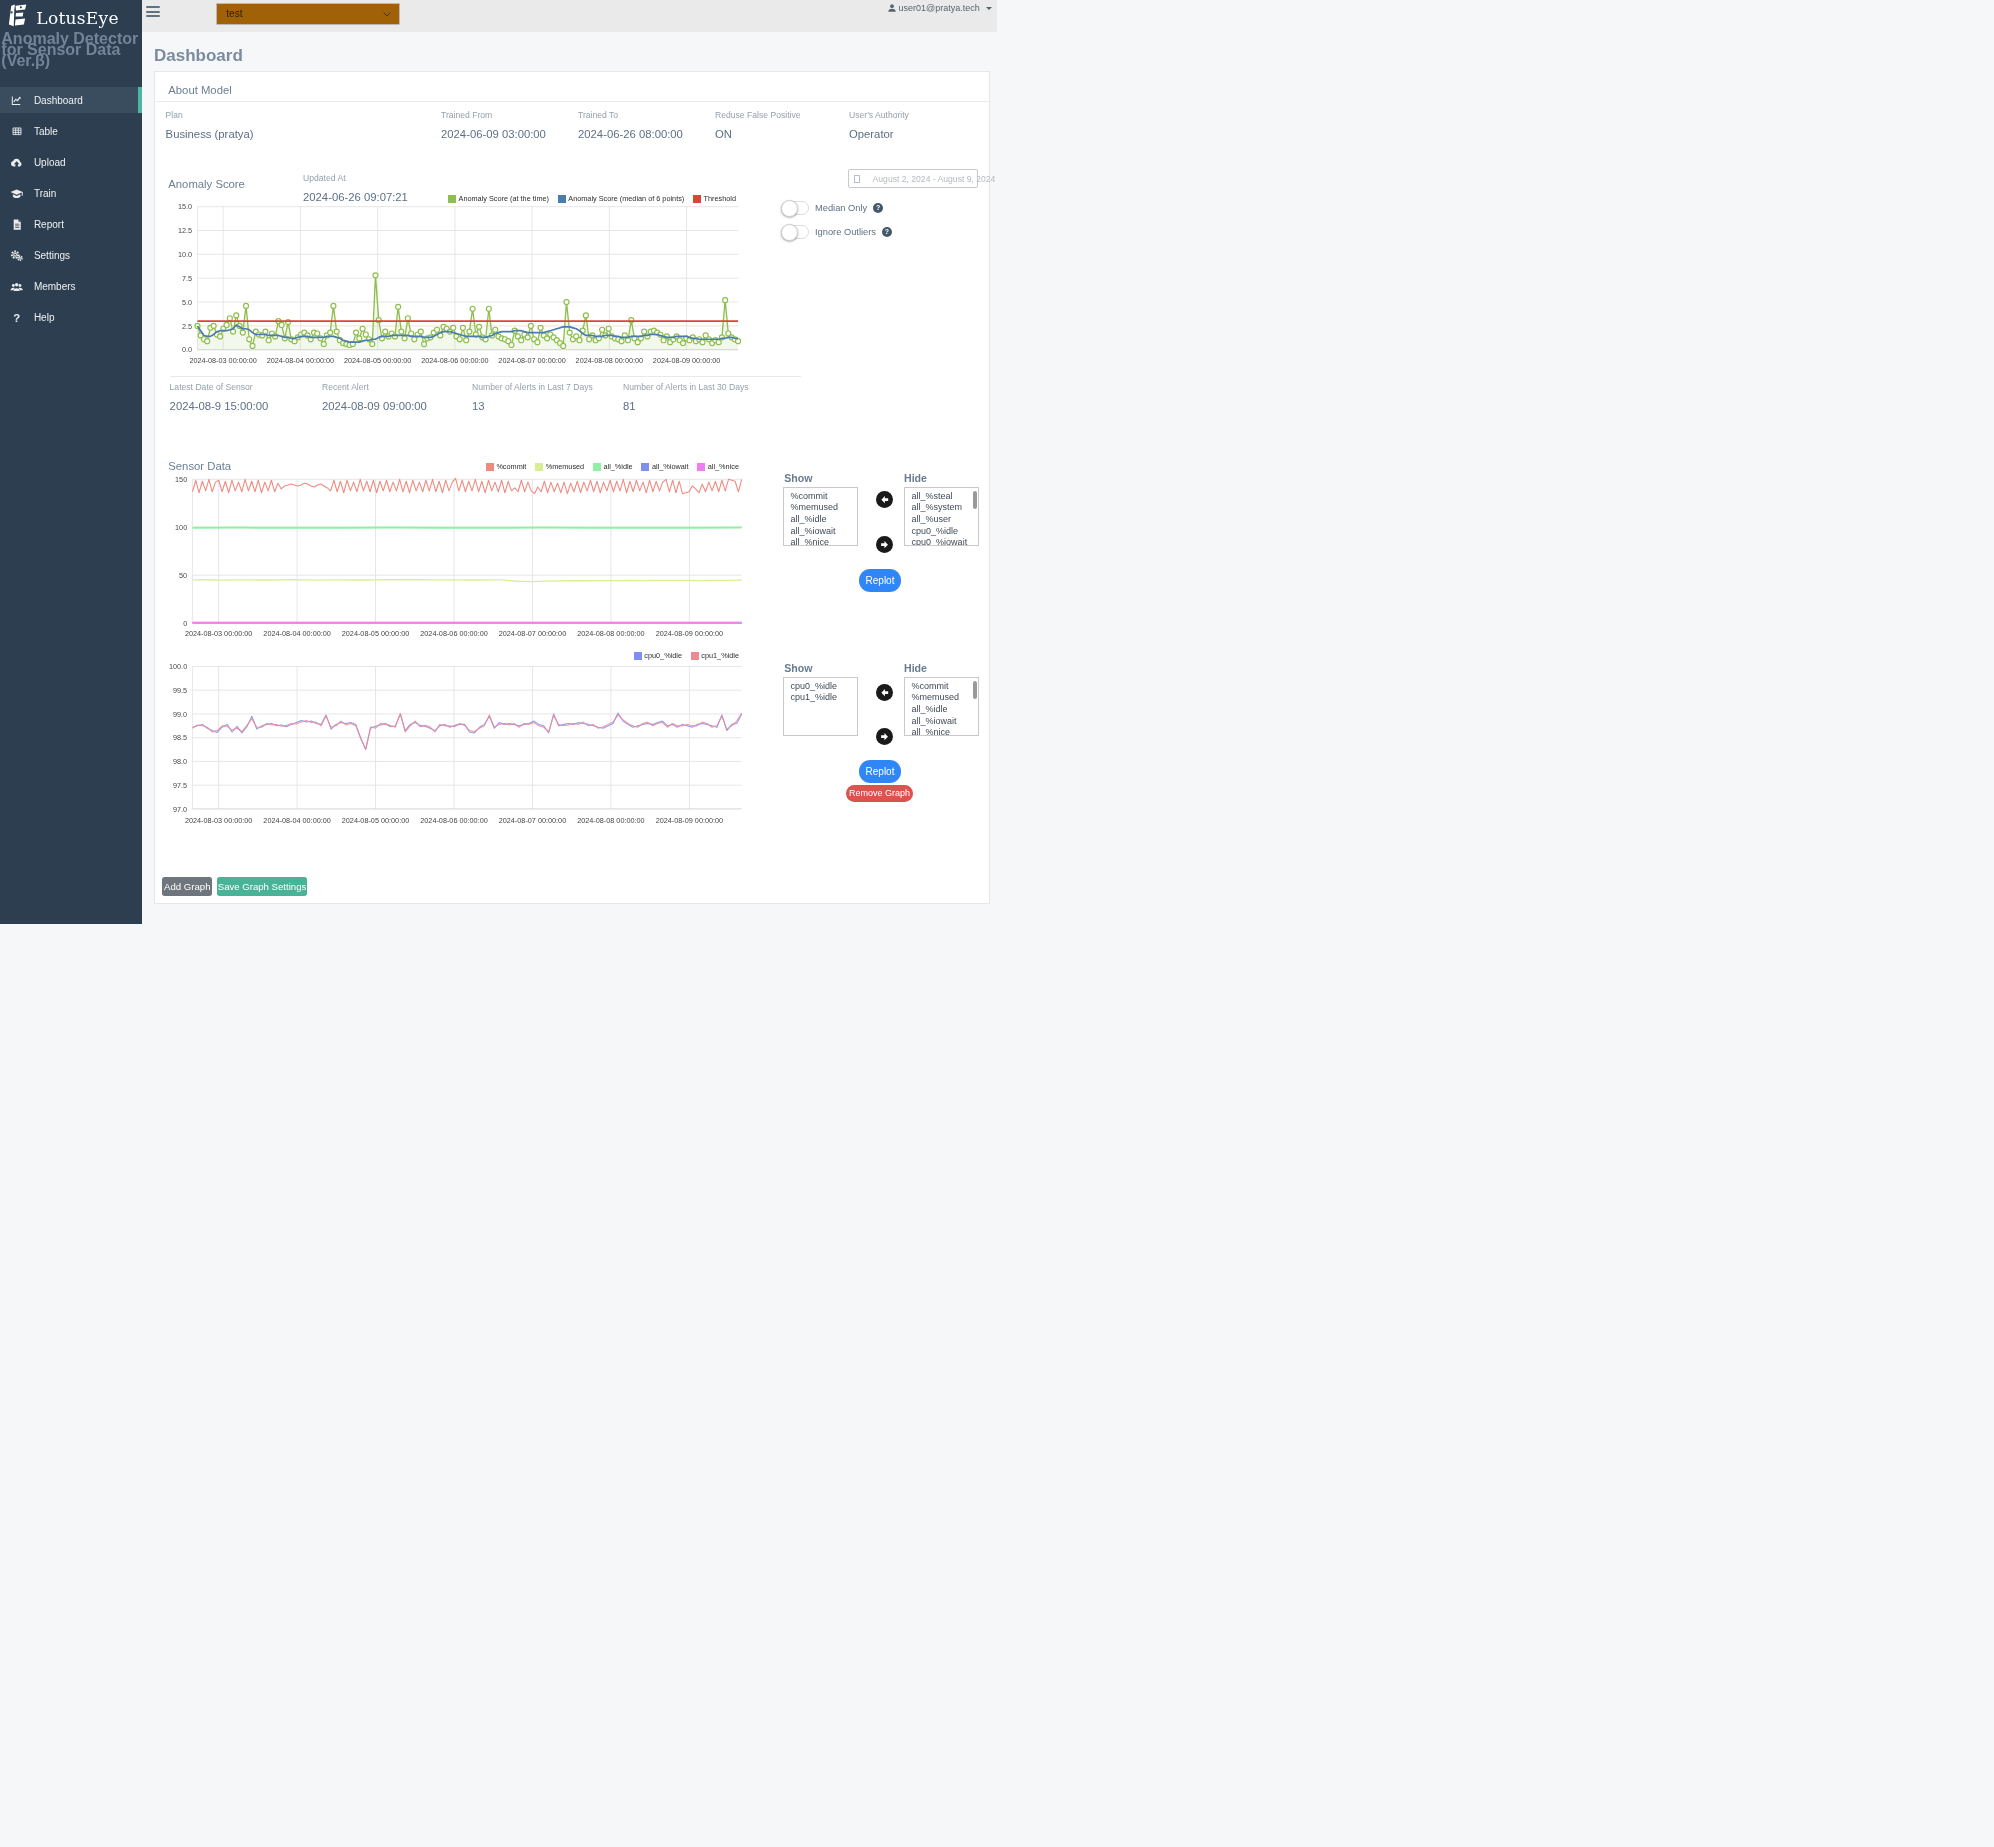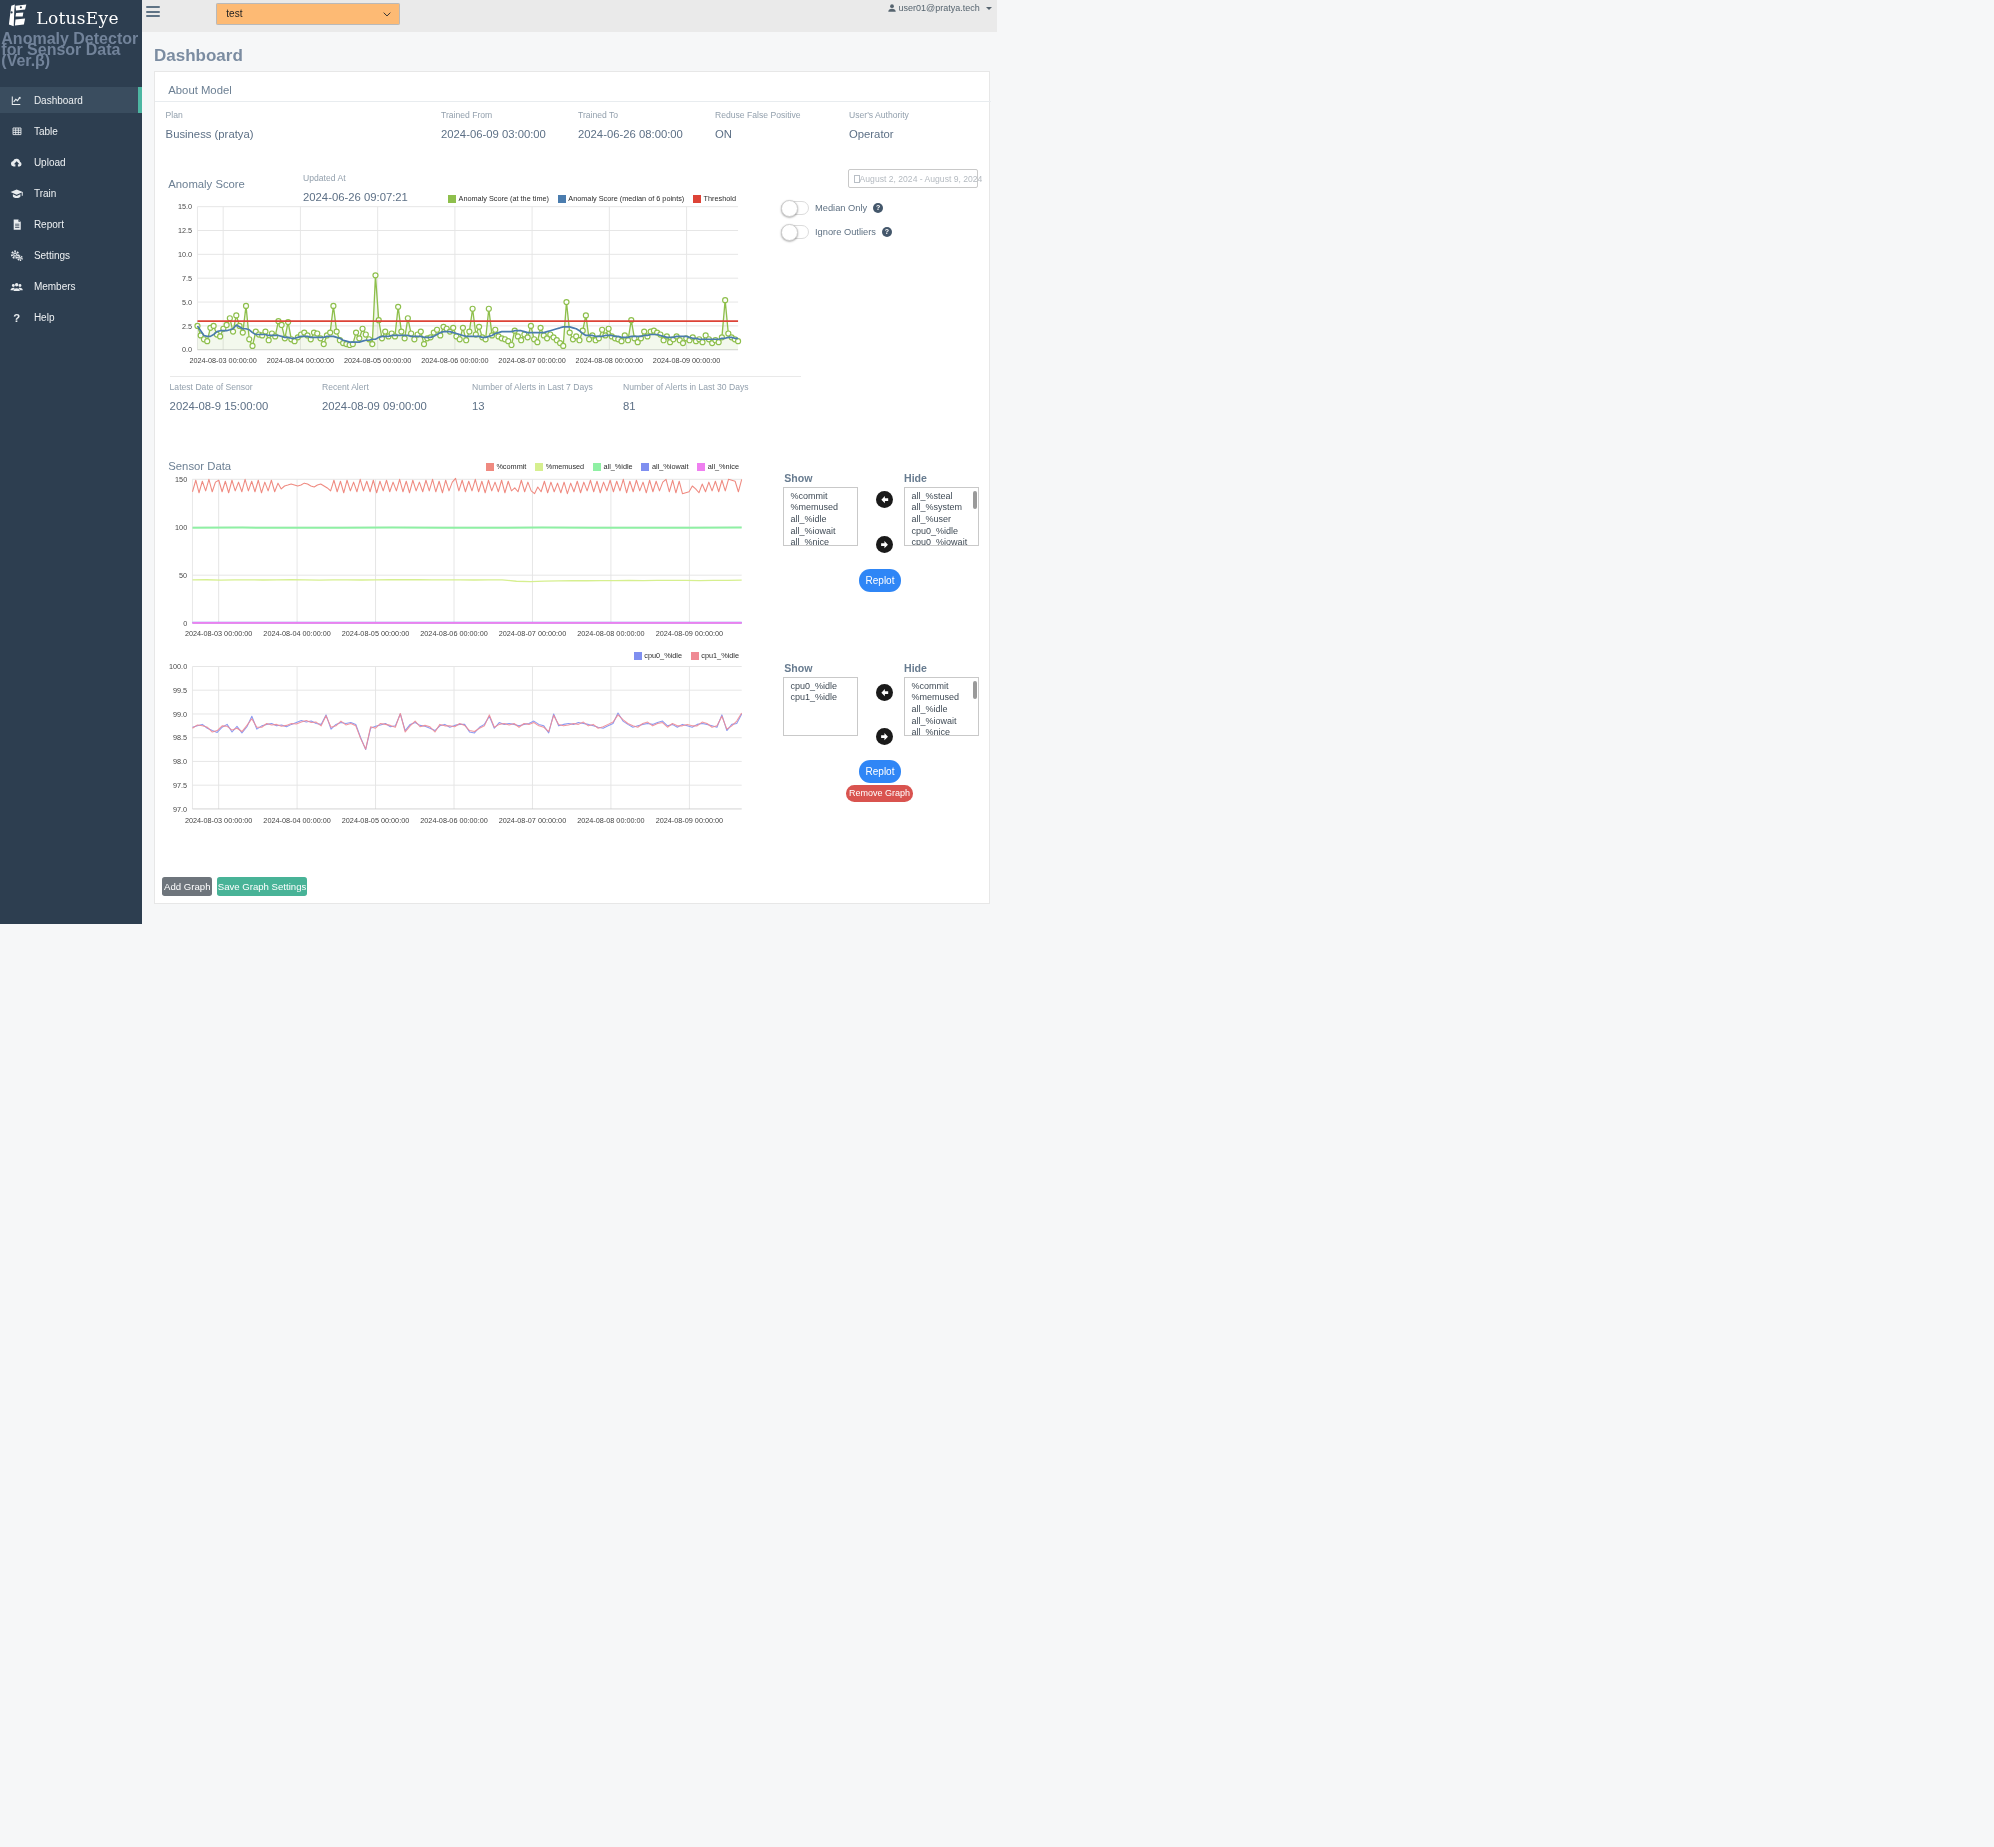--- a/index.html
+++ b/index.html
@@ -14,39 +14,39 @@
   .subtitle { color:#72839a; font-weight:bold; font-size:16px; line-height:11.3px; padding-left:1.3px; margin-top:4.6px; }
   .nav { margin-top:20.5px; }
   .nav-item { height:26.5px; margin-bottom:4.6px; display:flex; align-items:center; padding-left:9.3px; cursor:pointer; color:#eef1f3; font-size:10px; }
   .nav-item .nico { width:14.6px; height:13.3px; display:inline-flex; align-items:center; justify-content:center; margin-right:10px; color:#e8ecef; font-weight:bold; }
   .nav-item.active { background:#3a4d5f; border-right:4.6px solid #4db6a2; }
 
   
   .topbar { position:absolute; left:142px; top:0; width:855px; height:32px; background:#eaeaea; }
   .hamburger { position:absolute; left:4px; top:6px; width:14px; height:12px; cursor:pointer; }
   .hamburger i { display:block; height:2.3px; background:#5f7385; border-radius:1.3px; margin-bottom:2.3px; }
-  .model-select { position:absolute; left:74px; top:2.7px; width:184px; height:22.5px; background:#fdba74; border:0.7px solid #b9b9b9; border-radius:1.3px; display:flex; align-items:center; padding:0 8px 0 9.3px; font-size:10px; color:#222; cursor:pointer; justify-content:space-between; }
+  .model-select { position:absolute; left:74px; top:2.7px; width:184px; height:22.5px; background:#a16207; border:0.7px solid #b9b9b9; border-radius:1.3px; display:flex; align-items:center; padding:0 8px 0 9.3px; font-size:10px; color:#222; cursor:pointer; justify-content:space-between; }
   .user { position:absolute; right:5.3px; top:3.3px; display:flex; align-items:center; gap:2px; color:#56646f; font-size:9px; cursor:pointer; }
   .user .caret { width:0; height:0; border-left:3px solid transparent; border-right:3px solid transparent; border-top:3.3px solid #56646f; margin-left:4px; }
 
   .page-title { position:absolute; left:154px; top:46px; font-size:17px; font-weight:bold; color:#7b8ca1; }
 
   
   .card { position:absolute; left:154px; top:71px; width:836px; height:833px; background:#ffffff; border:0.7px solid #e7e7e7; }
   .sec-title { position:absolute; font-size:11.3px; color:#6d8094; }
   .t-about { left:13.3px; top:12px; }
   .t-anom  { left:13.3px; top:106px; }
   .t-sensor{ left:13.3px; top:388px; }
   .divider { position:absolute; left:0; top:29px; width:836px; height:1.3px; background:#e8ecef; }
 
   .fieldcol { position:absolute; }
   .fieldcol .flabel { font-size:8.6px; color:#93a0ad; }
   .fieldcol .fvalue { font-size:11.3px; color:#5d7086; margin-top:8px; white-space:nowrap; }
 
-  .datebox { position:absolute; left:693px; top:97px; width:130px; height:19px; border:0.7px solid #c9c9c9; border-radius:2px; background:#fff; display:flex; align-items:center; gap:0; padding:0 5.3px; font-size:8.6px; color:#b4bac0; cursor:pointer; white-space:nowrap; }
+  .datebox { position:absolute; left:693px; top:97px; width:130px; height:19px; border:0.7px solid #c9c9c9; border-radius:2px; background:#fff; display:flex; align-items:center; gap:13px; padding:0 5.3px; font-size:8.6px; color:#b4bac0; cursor:pointer; white-space:nowrap; }
   .cal { display:inline-block; width:5.3px; height:8px; border:0.7px solid #b9bfc6; flex:0 0 auto; }
 
   .legend { position:absolute; display:flex; gap:8.6px; align-items:center; }
   .lg-anom { top:122px; right:253px;text-align:center; }
   .lg-s1 { top:390px; right:250px; }
   .lg-s2 { top:579px; right:250px; }
   .lg-item { display:flex; align-items:center; gap:2.7px; font-size:7.3px; color:#2d2d2d; white-space:nowrap; }
   .lg-sw { width:8px; height:8px; display:inline-block; }
 
   .chart { position:absolute; overflow:visible; }

